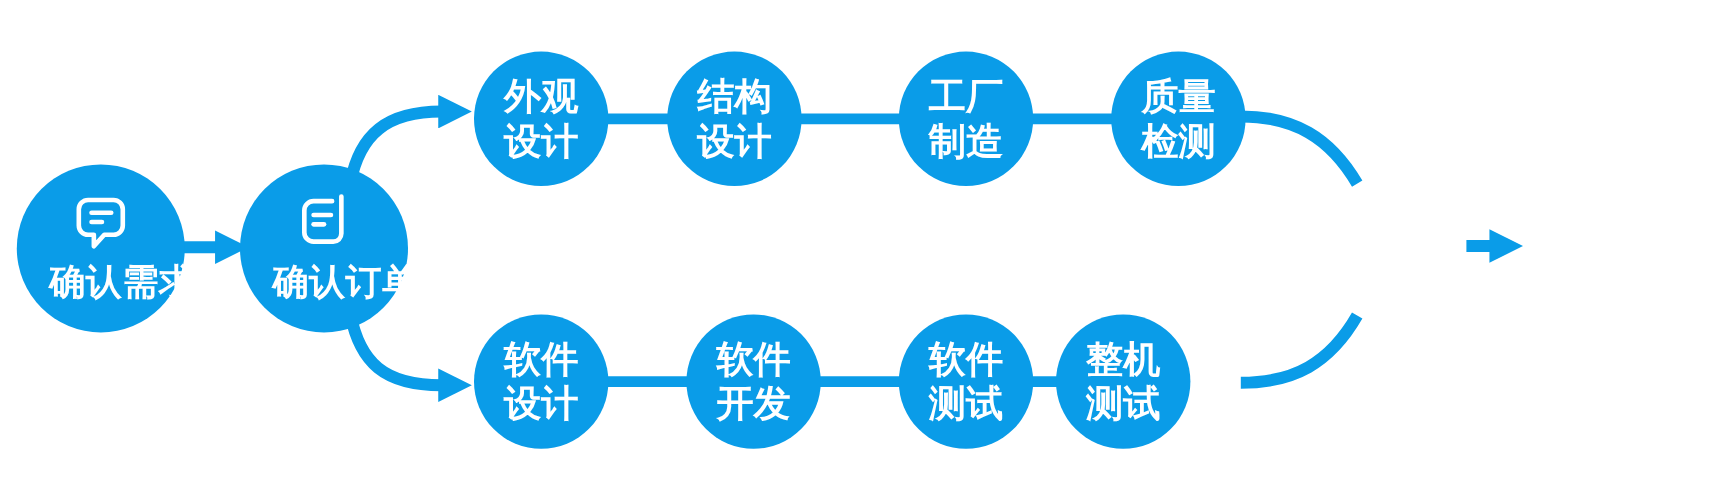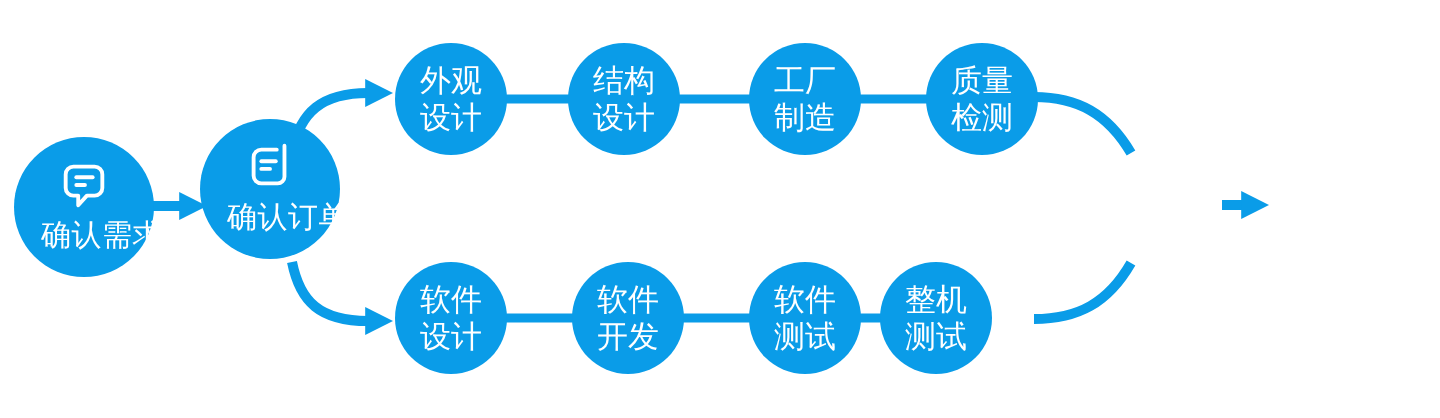--- a/index.html
+++ b/index.html
@@ -7,21 +7,21 @@
     position:relative; width:1440px; height:418px; background:#ffffff;
     font-family:"Liberation Sans", sans-serif; overflow:hidden;
   }
   .connectors { position:absolute; left:0; top:0; }
   .conn { stroke: var(--accent); fill:none; }
   .connfill { fill: var(--accent); }
   .node {
     position:absolute; border-radius:50%;
     background: var(--accent); color: var(--node-text);
     display:flex; flex-direction:column; align-items:center; justify-content:center;
-    font-weight:normal; 
+    font-weight:bold; 
   }
   .node.big   { width:140px; height:140px; font-size:30px; letter-spacing:0.5px; }
   .node.small { width:112px; height:112px; font-size:31px; line-height:37px; }
   .node .icon { margin-bottom:3px; }
   .node .label { white-space:nowrap;margin-left:36px; }
   .label2 span { display:block; }
 </style>
 </head>
 <body style="background: rgb(255, 255, 255);">
 
@@ -50,36 +50,36 @@
 
   <div class="node big" style="left:14px; top:137px">
     <svg class="icon" width="54" height="54" viewBox="0 0 56 56">
       <path d="M17 9 h22 a8 8 0 0 1 8 8 v14 a8 8 0 0 1 -8 8 H31 l-9 10 v-10 h-5 a8 8 0 0 1 -8 -8 V17 a8 8 0 0 1 8 -8 Z" fill="none" stroke="currentColor" stroke-width="4" stroke-linejoin="round"></path>
       <line x1="20" y1="20" x2="37" y2="20" stroke="currentColor" stroke-width="4" stroke-linecap="round"></line>
       <line x1="20" y1="28" x2="29" y2="28" stroke="currentColor" stroke-width="4" stroke-linecap="round"></line>
     </svg>
     <div class="label">确认需求</div>
   </div>
 
-  <div class="node big" style="left:200px; top:119px">
+  <div class="node big" style="left:200px; top:137px">
     <svg class="icon" width="54" height="54" viewBox="0 0 56 56">
       <path d="M35 10 H19 a8 8 0 0 0 -8 8 v19 a8 8 0 0 0 8 8 h17 a7 7 0 0 0 7 -7 V6" fill="none" stroke="currentColor" stroke-width="4" stroke-linecap="round" stroke-linejoin="round"></path>
       <line x1="19" y1="22" x2="34" y2="22" stroke="currentColor" stroke-width="4" stroke-linecap="round"></line>
       <line x1="19" y1="30" x2="28" y2="30" stroke="currentColor" stroke-width="4" stroke-linecap="round"></line>
     </svg>
     <div class="label">确认订单</div>
   </div>
 
   <div class="node small" style="left:395px; top:43px">
     <div class="label2">
       <span>外观</span>
       <span>设计</span>
     </div>
   </div>
-  <div class="node small" style="left:568px; top:43px">
+  <div class="node small" style="left:556px; top:43px">
     <div class="label2">
       <span>结构</span>
       <span>设计</span>
     </div>
   </div>
   <div class="node small" style="left:749px; top:43px">
     <div class="label2">
       <span>工厂</span>
       <span>制造</span>
     </div>

